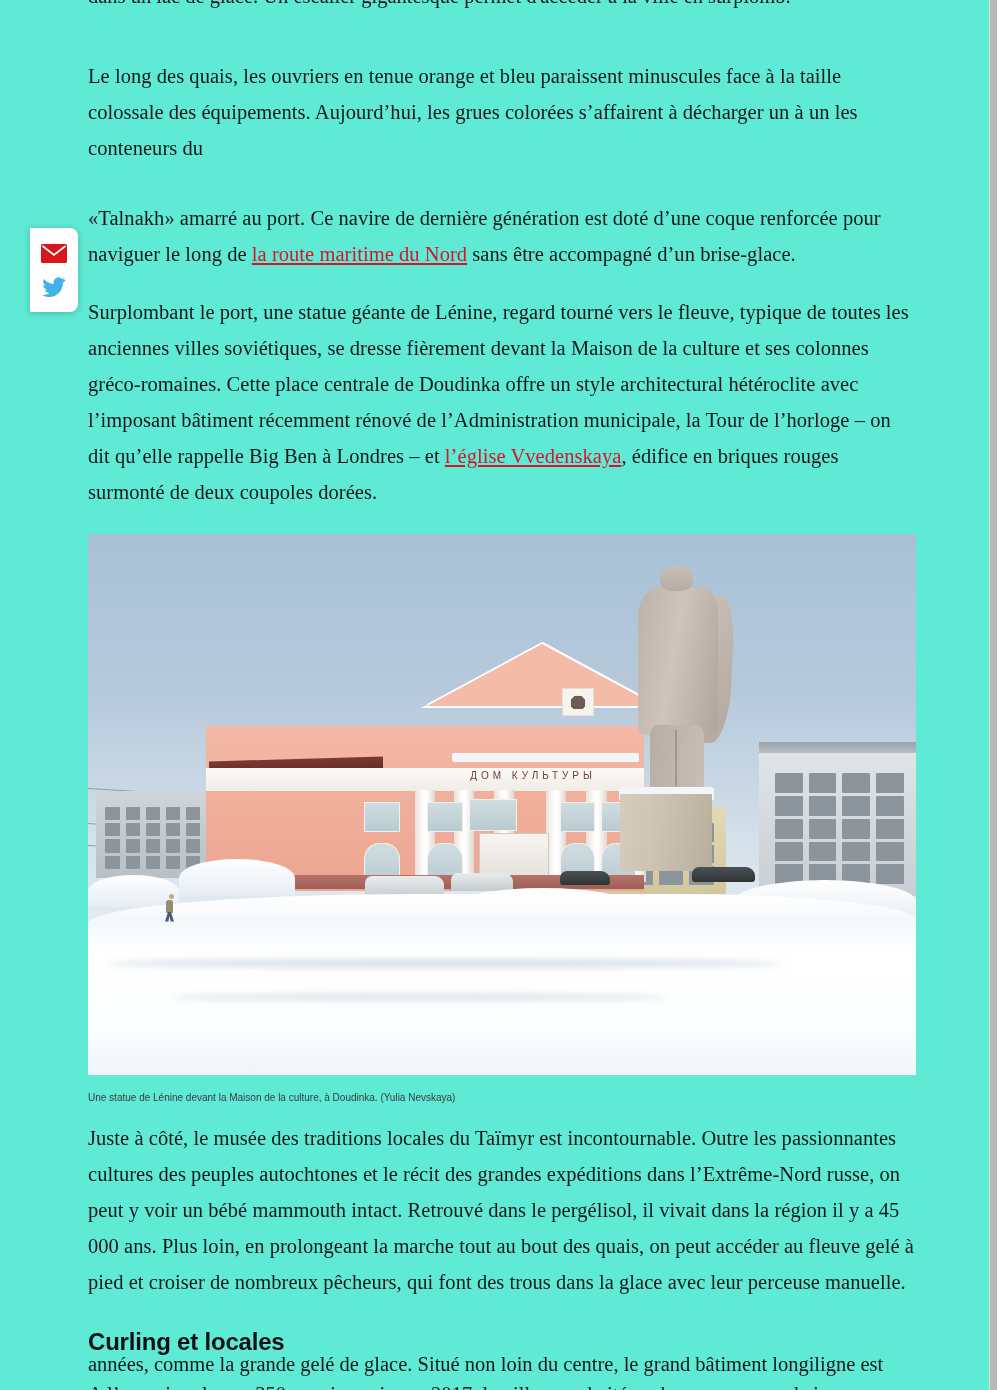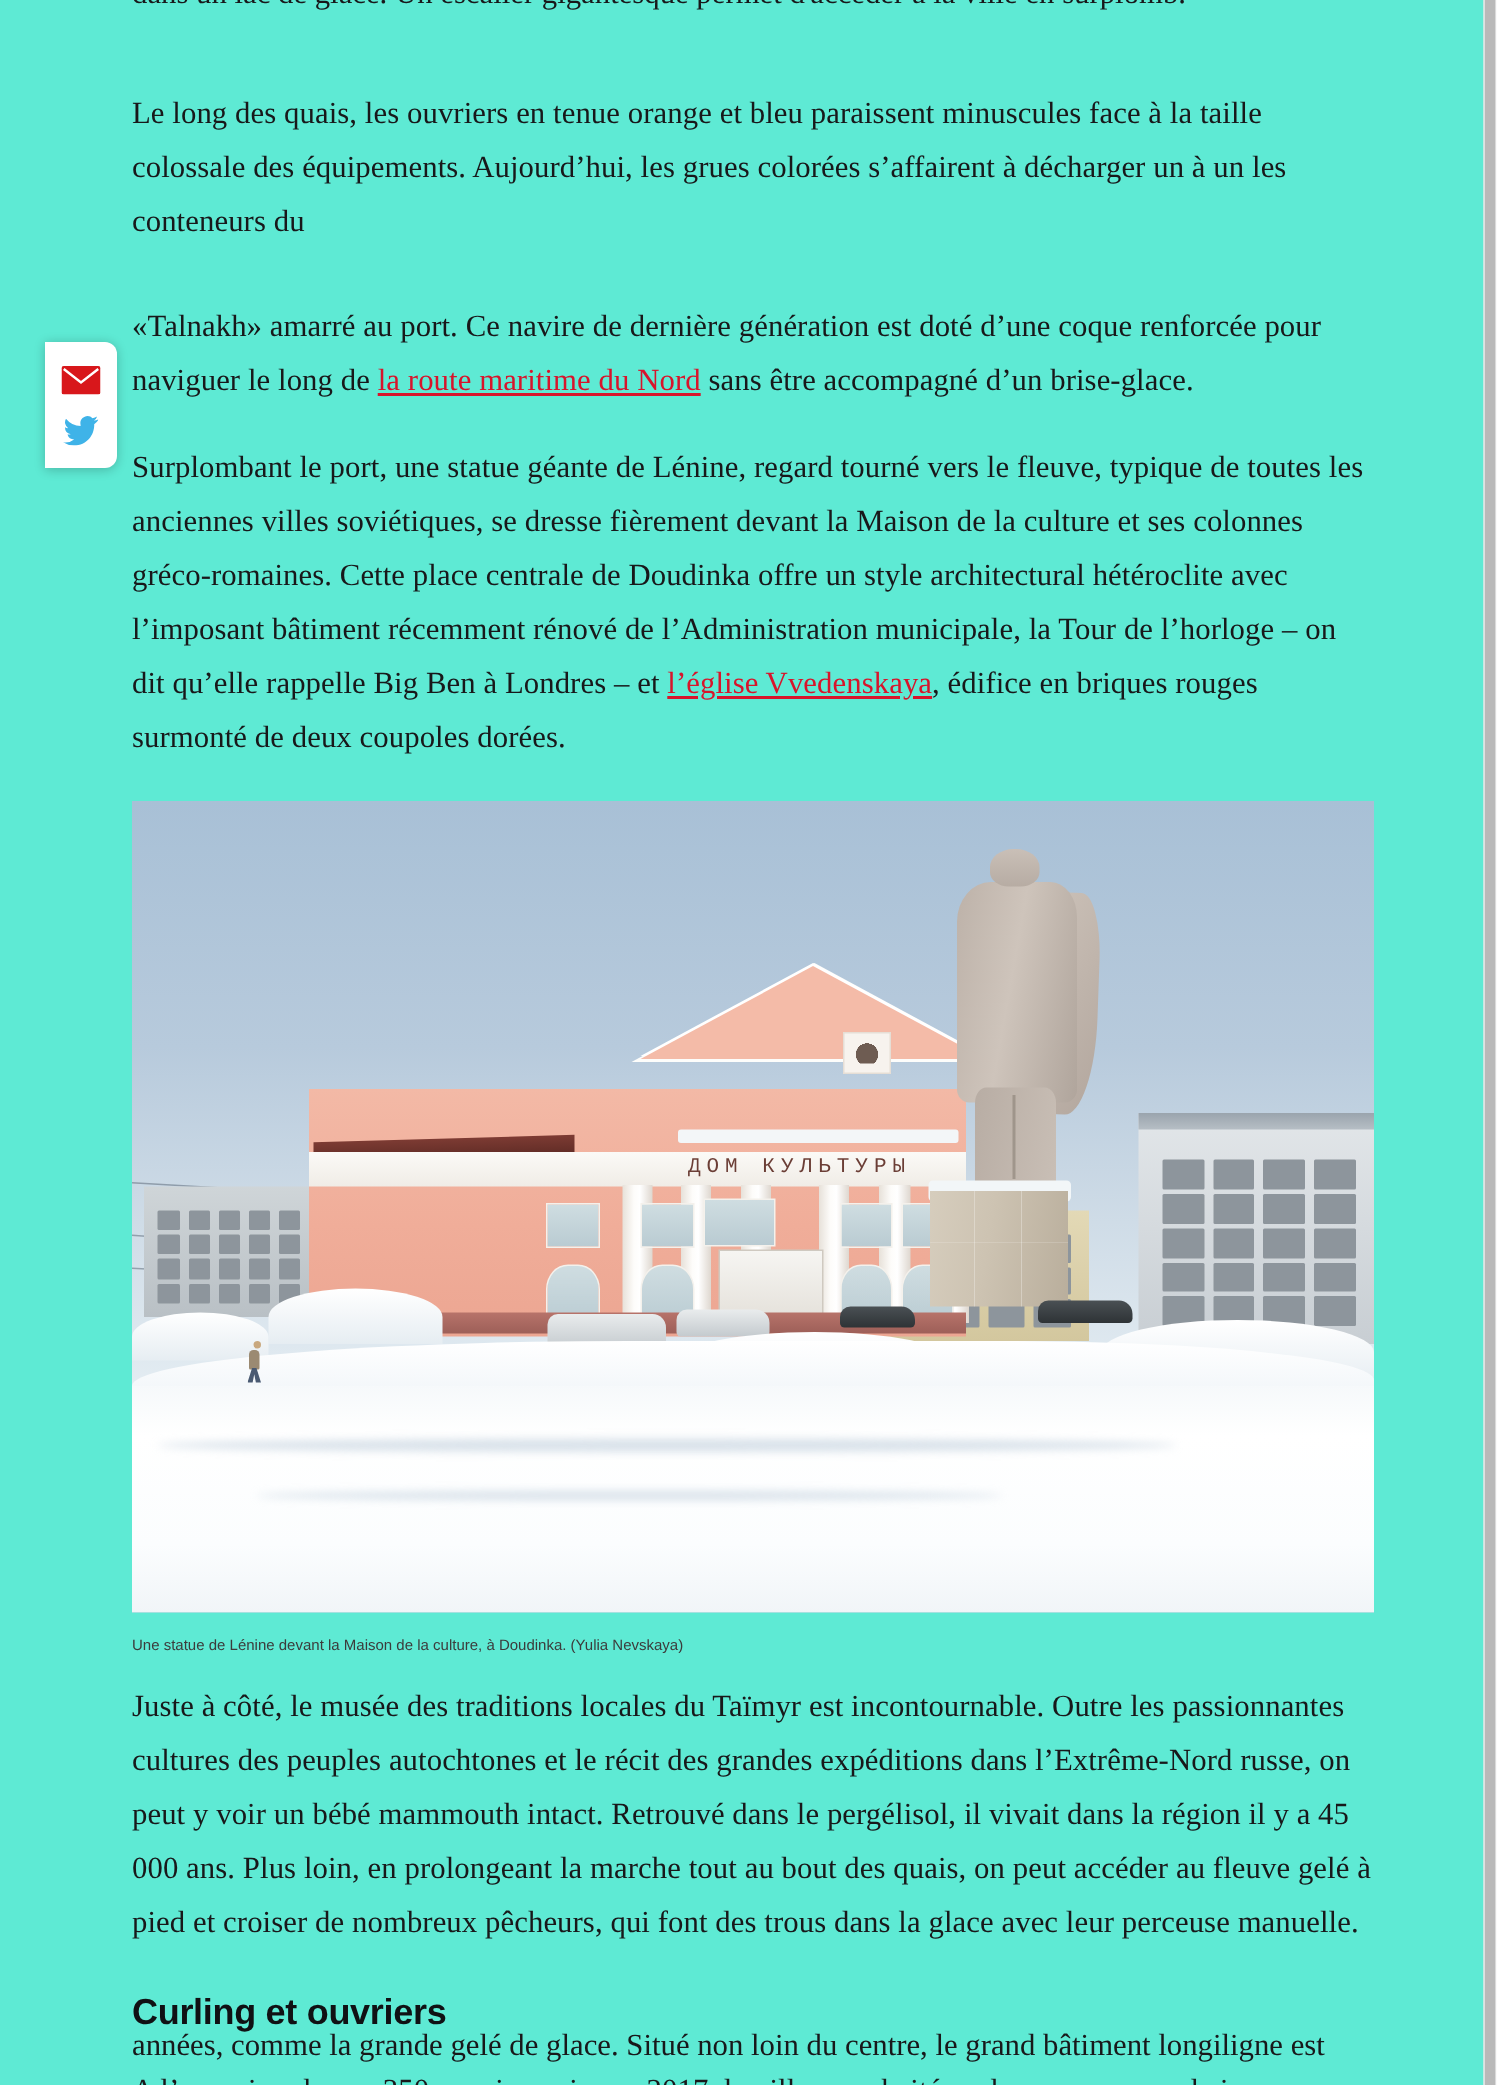--- a/index.html
+++ b/index.html
@@ -246,22 +246,22 @@
     width: 22.5%; height: 1.6%;
     background: #f3f6f8;
     border-radius: 2px;
   }
   
   #house-sign {
     position: absolute;
     left: 40%; top: 43.6%;
     width: 27.5%;
     text-align: center;
-    font-family: Liberation Mono, monospace;
-    font-size: 14px;
+    font-family: Liberation Sans, sans-serif;
+    font-size: 10px;
     letter-spacing: 4px;
     color: #6b3e36;
     white-space: nowrap;
   }
   
   .column {
     position: absolute;
     top: 47.4%;
     width: 2.45%;
     height: 17%;
@@ -602,21 +602,21 @@
         <div id="walker-legs"></div>
 
       </div>
       <figcaption class="caption">Une statue de Lénine devant la Maison de la culture, à Doudinka. (Yulia Nevskaya)</figcaption>
     </figure>
 
     <div class="gap-sm"></div>
     <p class="para" id="p4">Juste à côté, le musée des traditions locales du Taïmyr est incontournable. Outre les passionnantes cultures des peuples autochtones et le récit des grandes expéditions dans l’Extrême-Nord russe, on peut y voir un bébé mammouth intact. Retrouvé dans le pergélisol, il vivait dans la région il y a 45 000 ans. Plus loin, en prolongeant la marche tout au bout des quais, on peut accéder au fleuve gelé à pied et croiser de nombreux pêcheurs, qui font des trous dans la glace avec leur perceuse manuelle.</p>
 
     <div style="height:28px"></div>
-    <h2 class="section-title">Curling et ouvriers</h2>
+    <h2 class="section-title">Curling et locales</h2>
 
     <div style="height:20px"></div>
     <p class="para" id="p5">A l’occasion de son 350e anniversaire en 2017, la ville a souhaité se donner un coup de jeune. Partout, les façades délavées des immeubles ont été repeintes aux couleurs vives – rose, bleu, vert, jaune – une coutume dans les cités du Grand Nord pour égayer les nuits polaires. Des infrastructures modernes, financées par le géant minier Nornickel, ont également été construites au cours des dix dernières</p>
 
   </div>
 
   <div class="clipped-bottom">
     <p>années, comme la grande gelé de glace. Situé non loin du centre, le grand bâtiment longiligne est</p>
   </div>
 

